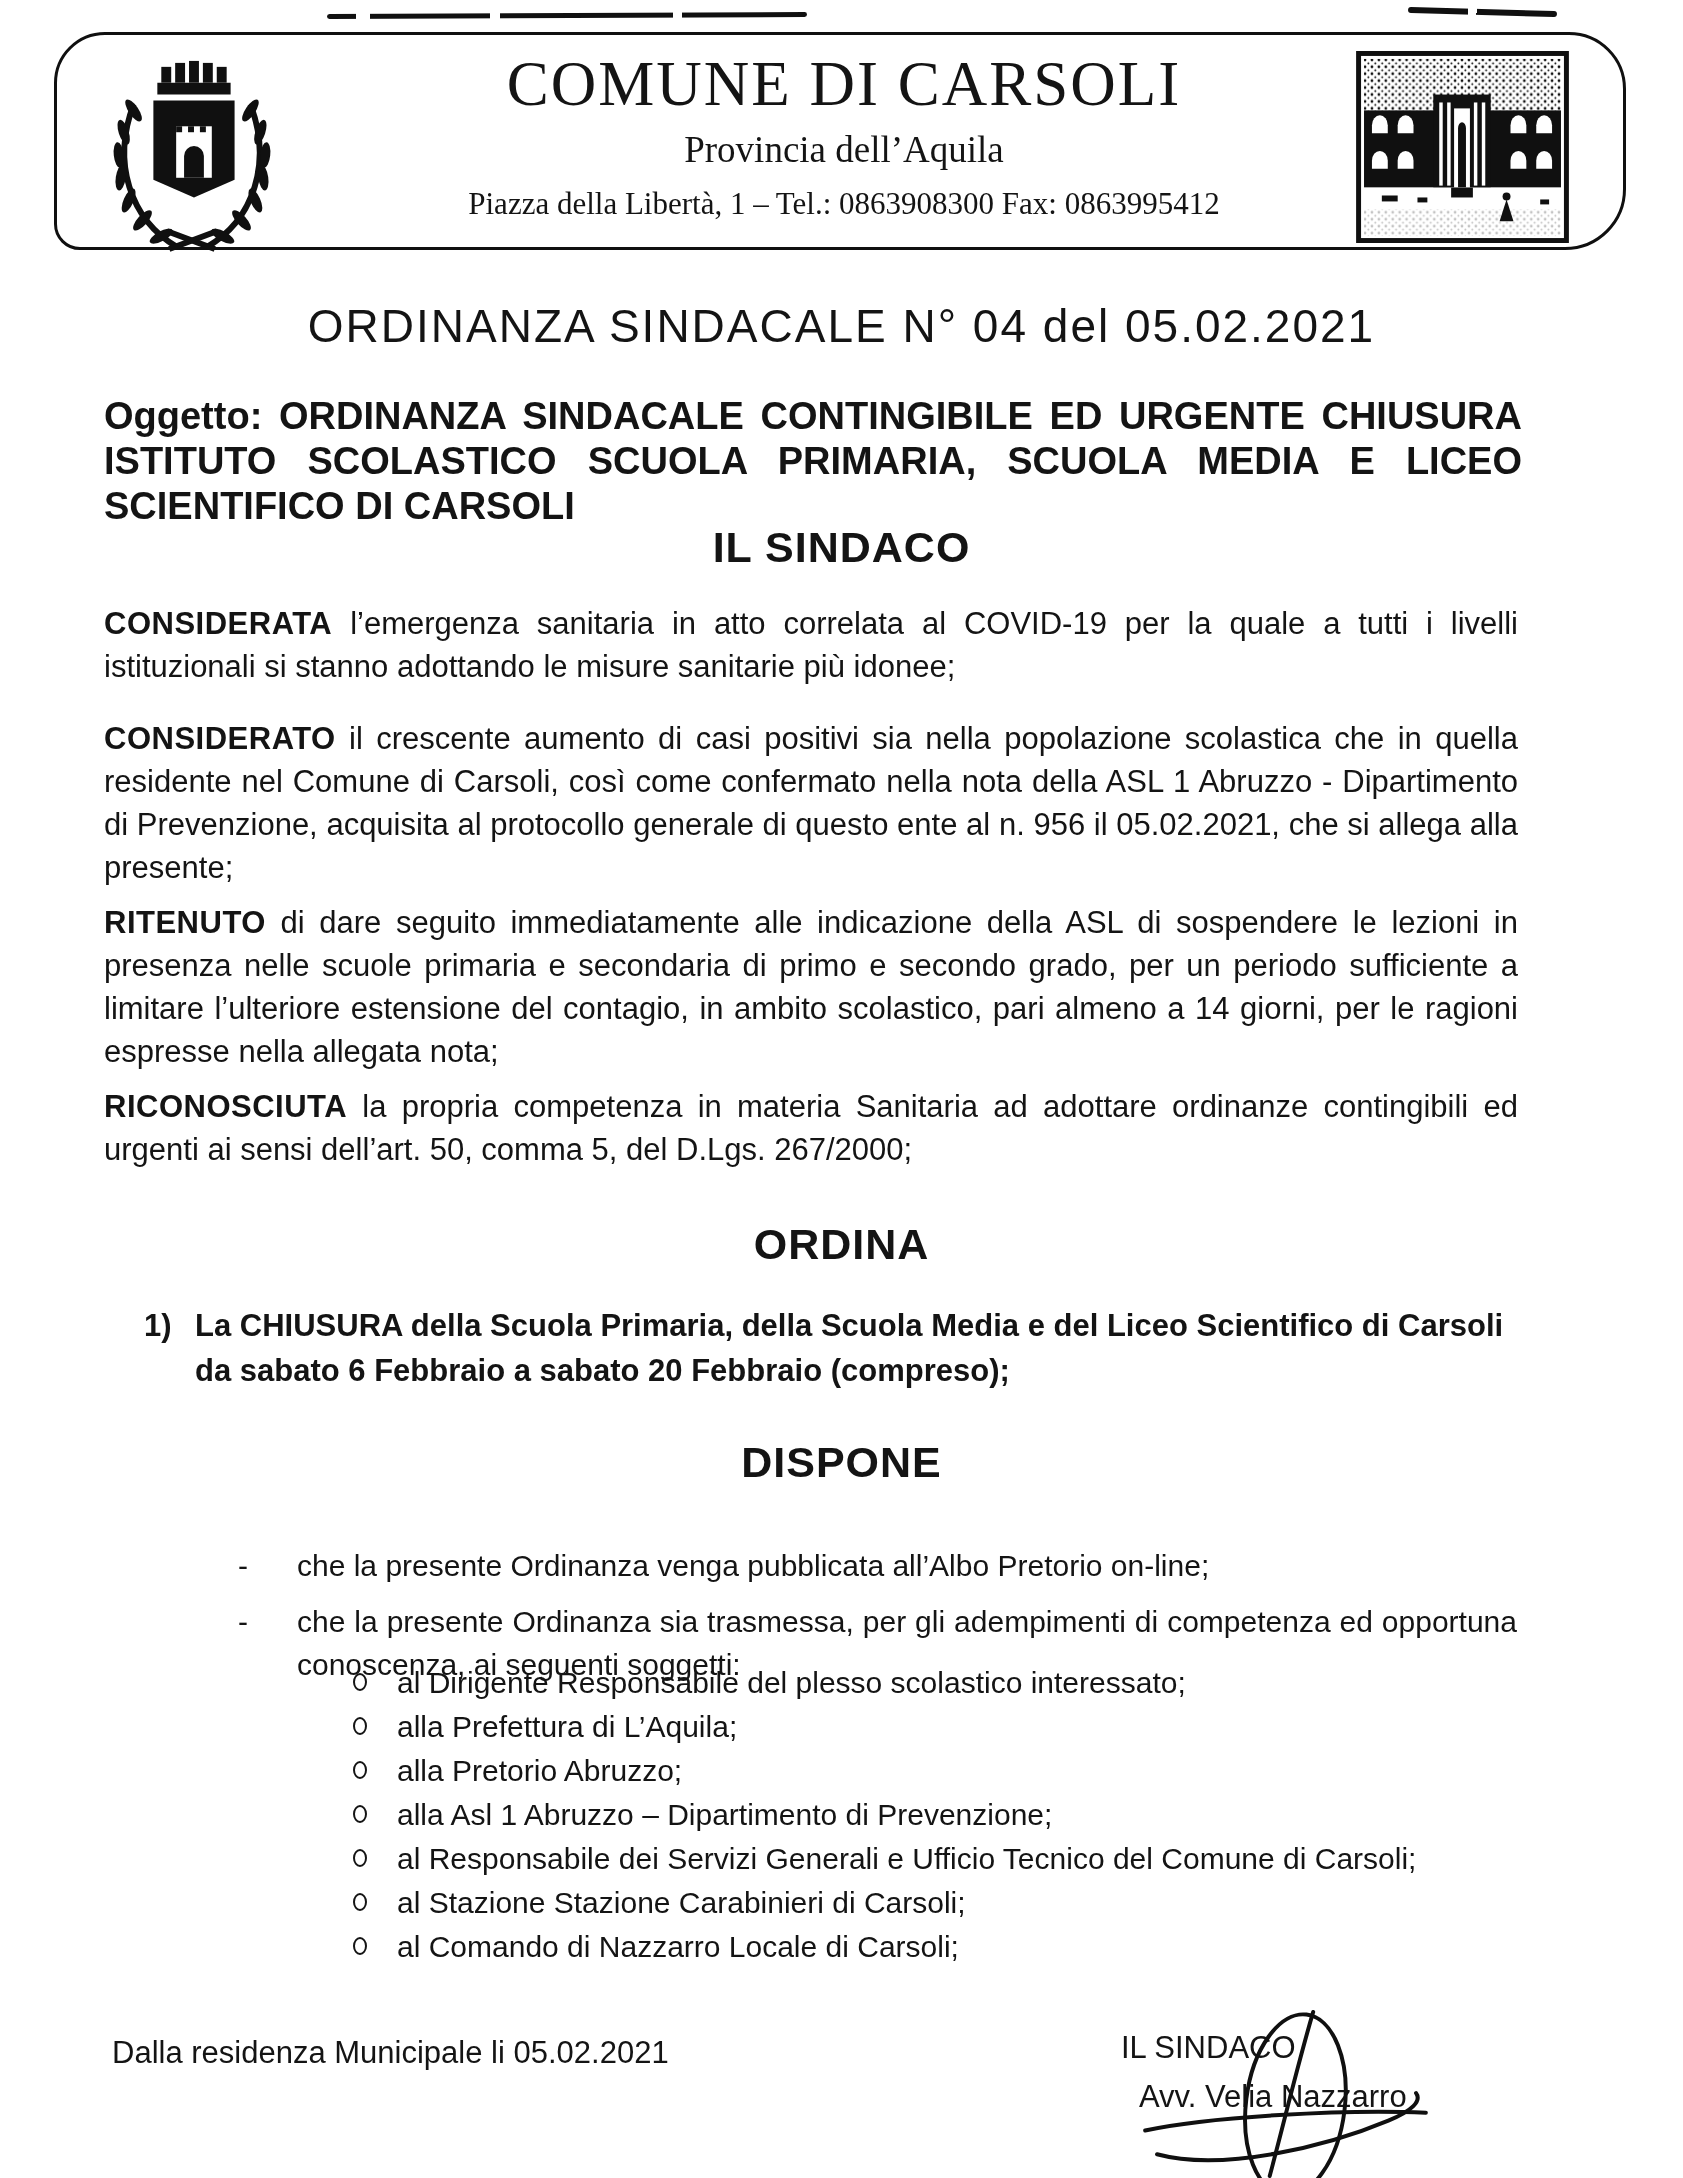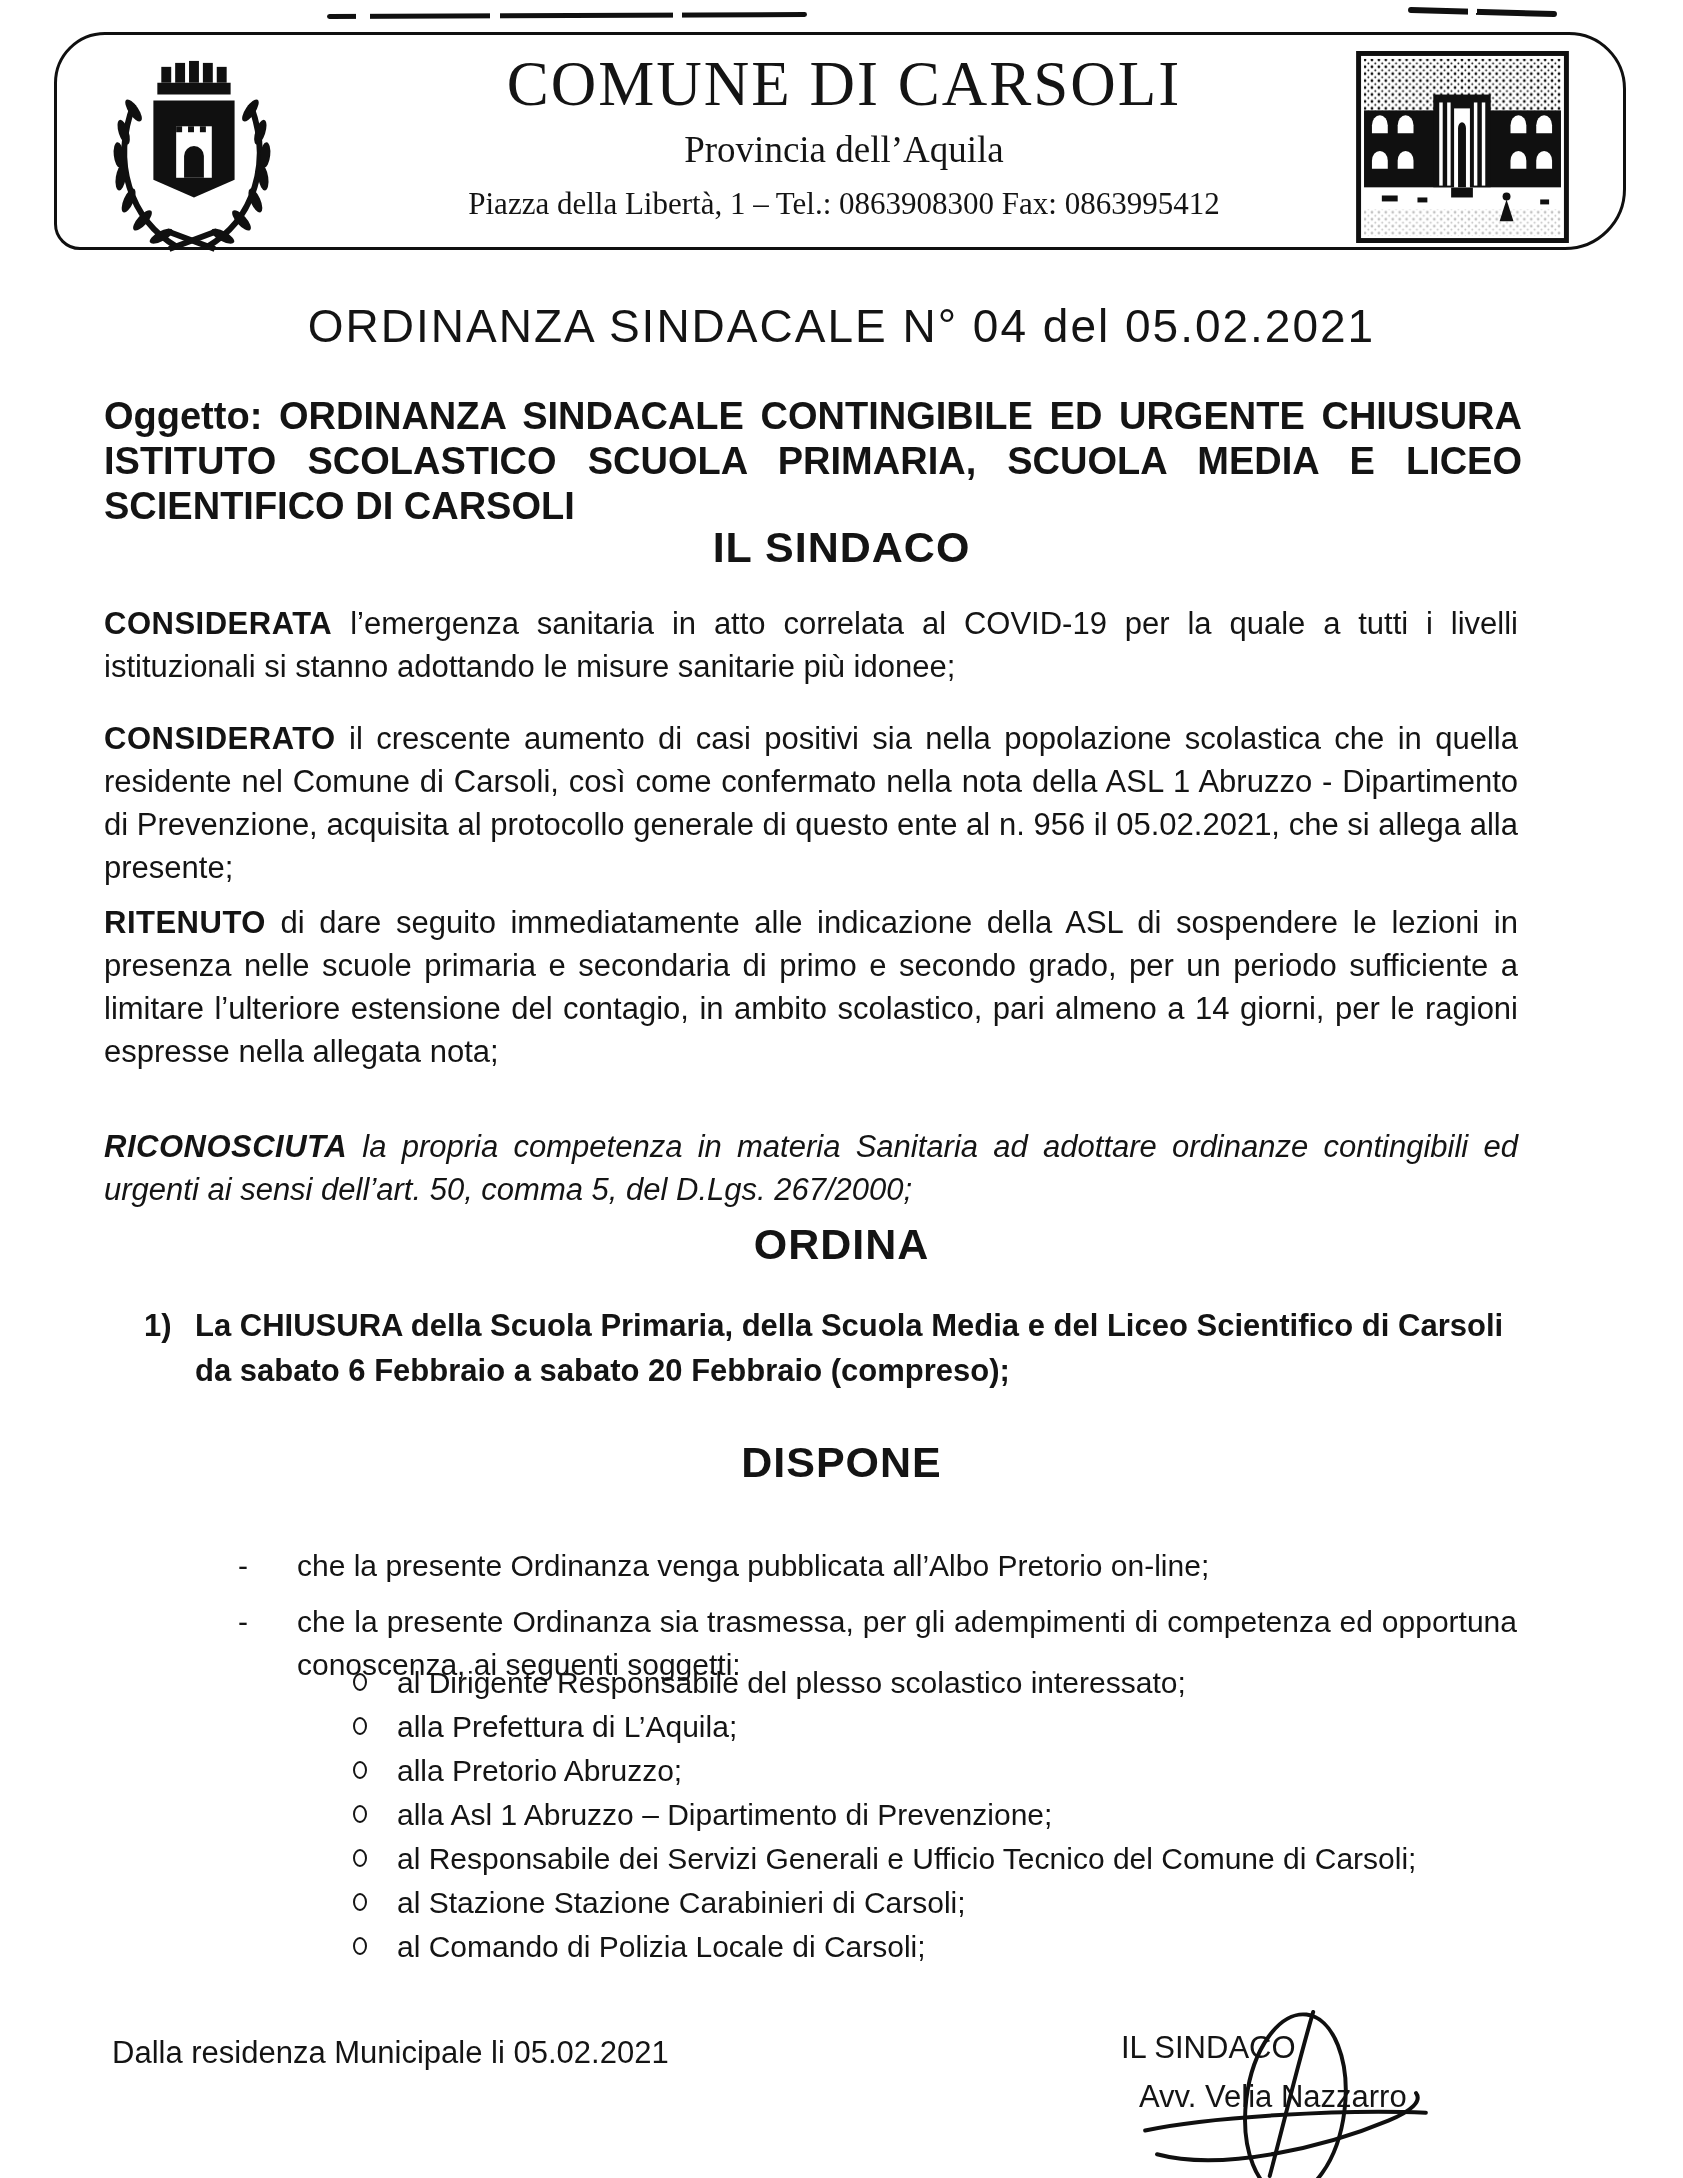--- a/index.html
+++ b/index.html
@@ -43,21 +43,21 @@
   .subject { position:absolute; left:104px; top:394px; width:1418px;
     font-size:38px; font-weight:bold; line-height:45px; text-align:justify; }
 
   
   .body-p { position:absolute; left:104px; width:1414px;
     font-size:31px; line-height:43px; text-align:justify; }
   .body-p b { letter-spacing:0.5px; }
   .p-1 { top:602px; }
   .p-2 { top:717px; }
   .p-3 { top:901px; }
-  .p-4 { top:1125px;font-style:italic; }
+  .p-4 { top:1085px; }
 
   
   .num-item { position:absolute; left:144px; top:1303px; width:1376px;
     font-size:31px; font-weight:bold; line-height:45px; padding-left:51px; }
   .num-item .num { position:absolute; left:0; top:0; }
 
   
   .dash-list { position:absolute; left:238px; top:1544px; width:1279px; }
   .dash-item { position:relative; padding-left:59px; font-size:30px; line-height:43px;
     text-align:justify; margin-bottom:13px; }
@@ -214,21 +214,21 @@
     </div>
   </div>
 
   <div class="circle-list">
     <div class="circle-item"><span class="cbullet"></span><span>al Dirigente Responsabile del plesso scolastico interessato;</span></div>
     <div class="circle-item"><span class="cbullet"></span><span>alla Prefettura di L’Aquila;</span></div>
     <div class="circle-item"><span class="cbullet"></span><span>alla Pretorio Abruzzo;</span></div>
     <div class="circle-item"><span class="cbullet"></span><span>alla Asl 1 Abruzzo – Dipartimento di Prevenzione;</span></div>
     <div class="circle-item"><span class="cbullet"></span><span>al Responsabile dei Servizi Generali e Ufficio Tecnico del Comune di Carsoli;</span></div>
     <div class="circle-item"><span class="cbullet"></span><span>al Stazione Stazione Carabinieri di Carsoli;</span></div>
-    <div class="circle-item"><span class="cbullet"></span><span>al Comando di Polizia Locale di Carsoli;</span></div>
+    <div class="circle-item"><span class="cbullet"></span><span>al Comando di Nazzarro Locale di Carsoli;</span></div>
   </div>
 
   <div class="footer-left">Dalla residenza Municipale li 05.02.2021</div>
   <div class="footer-title">IL SINDACO</div>
   <div class="footer-name">Avv. Velia Nazzarro</div>
 
   <svg class="signature" width="317" height="172" viewBox="0 0 320 174">
     <g fill="none" stroke="#101010" stroke-width="4" stroke-linecap="round">
       <ellipse cx="168" cy="100" rx="50" ry="92" transform="rotate(7 168 100)"></ellipse>
       <path d="M186 6 C170 60 156 120 142 172"></path>

